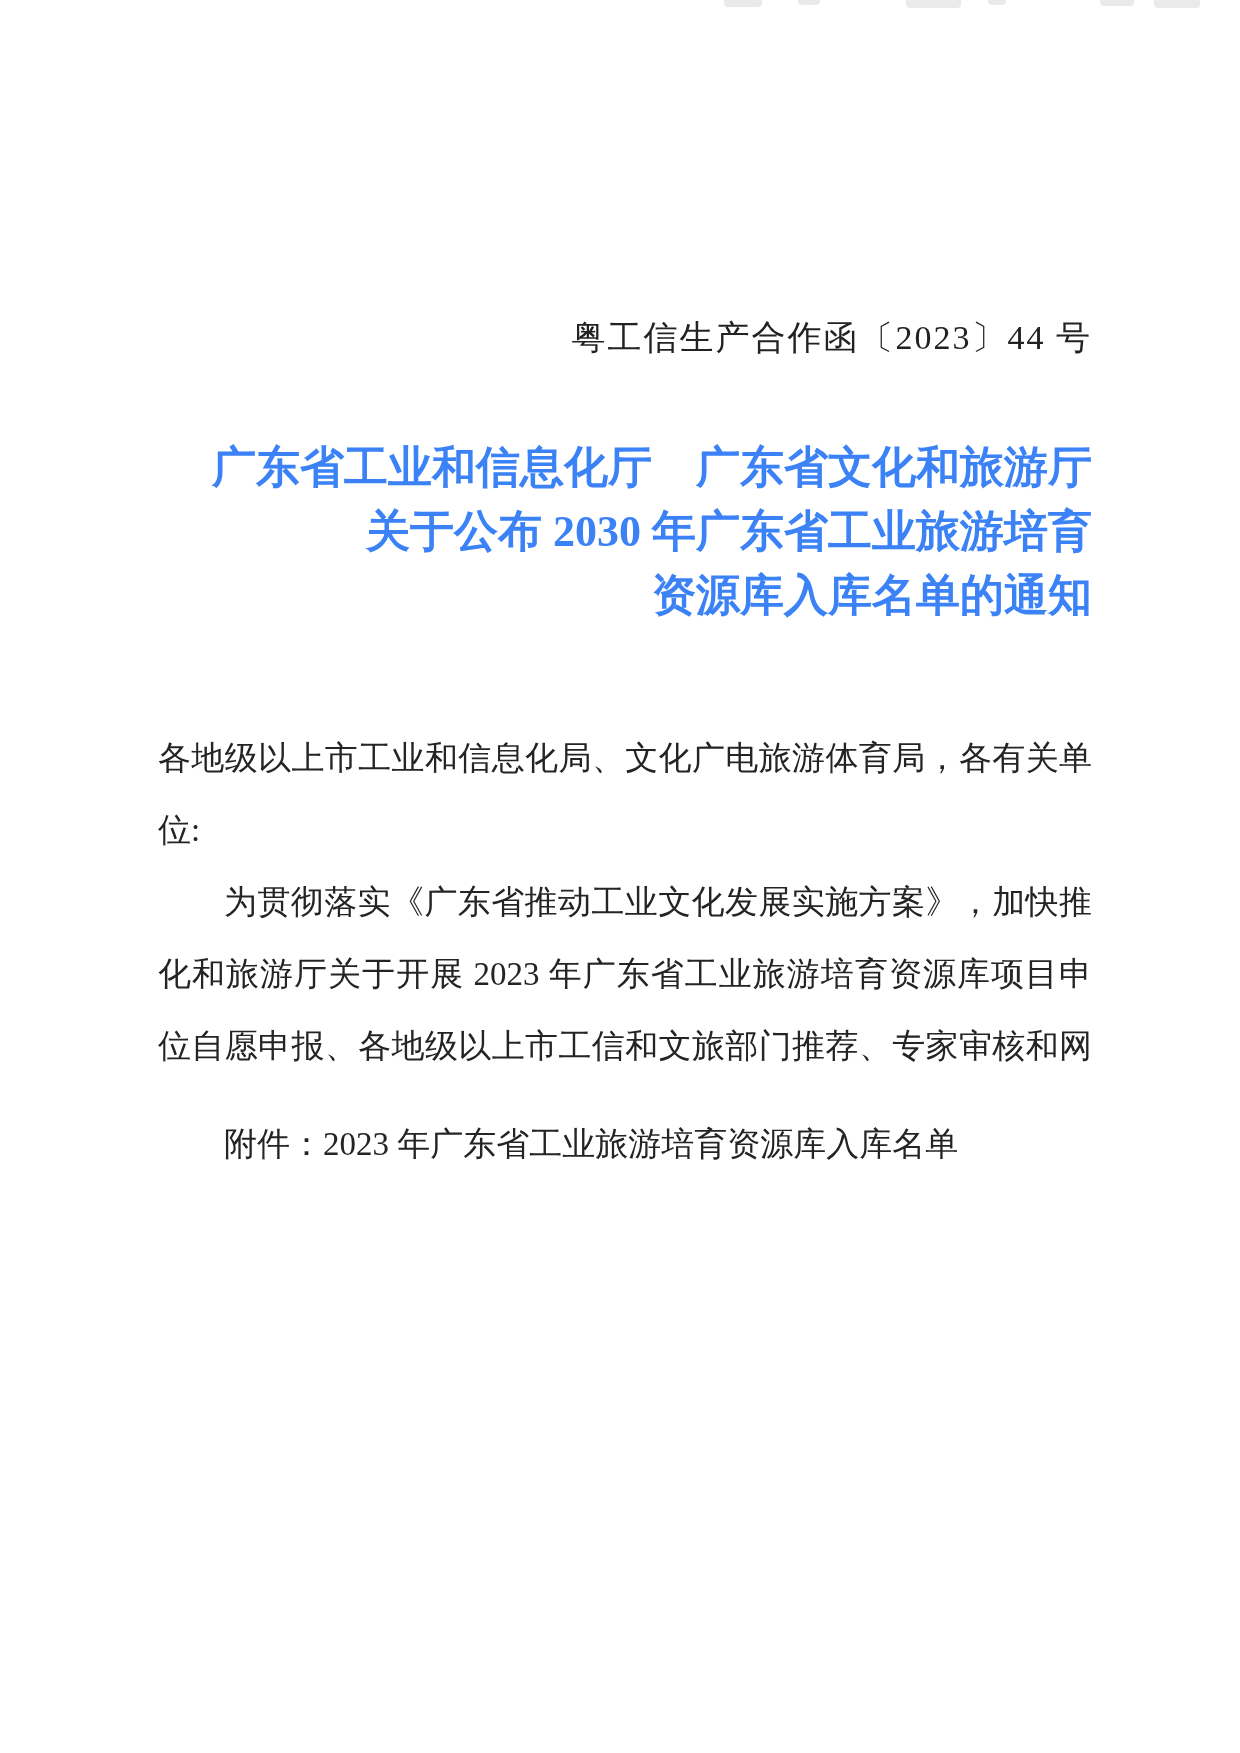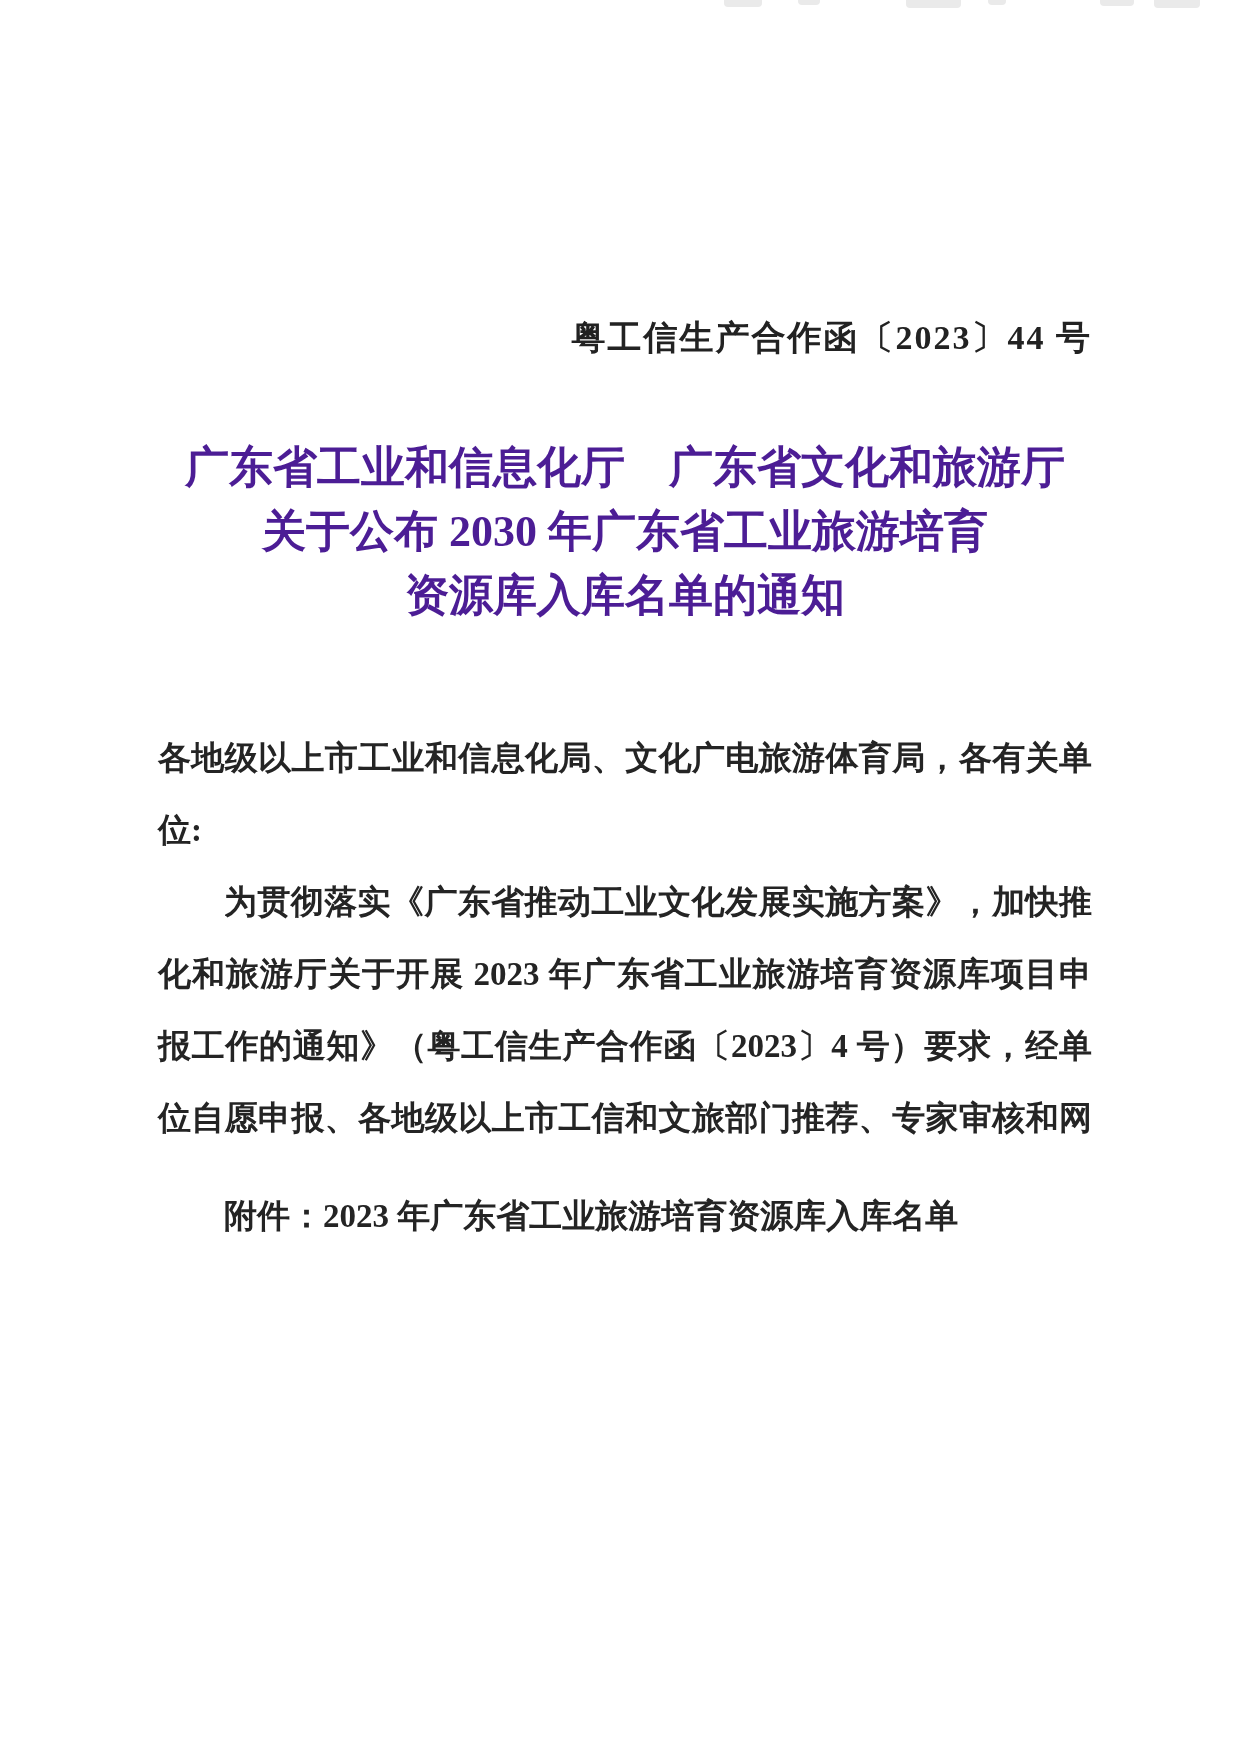--- a/index.html
+++ b/index.html
@@ -1,15 +1,15 @@
 <!DOCTYPE html>
 <html><head>
 <meta charset="utf-8">
 <style>
-  * { margin: 0; padding: 0; box-sizing: border-box; font-weight: bold; }
+  * { margin: 0; padding: 0; box-sizing: border-box; }
   html, body { background: #9a9a9a; }
   .page {
     position: relative;
     width: 1240px;
     height: 1753px;
     margin: 0 auto;
     background: #ffffff;
     overflow: hidden;
     font-family: "Liberation Serif", "DejaVu Serif", serif;
     color: #1e1e1e;
@@ -30,25 +30,25 @@
   .doc-number {
     margin-top: 314px;
     text-align: right;
     font-size: 34px;
     line-height: 48px;
     letter-spacing: 2px;
     color: #222222;
   }
   .title-block {
     margin-top: 74px;
-    text-align: center;
+    text-align: right;
     font-weight: 700;
     font-size: 44px;
     line-height: 64px;
-    color: #4c1d95;
+    color: #3b82f6;
   }
   .body-block {
     margin-top: 94px;
     font-size: 33px;
     line-height: 72px;
     color: #242424;
   }
   .body-line {
     width: 100%;
     text-align: justify;
@@ -91,20 +91,19 @@
       <div>资源库入库名单的通知</div>
     </div>
 
     <div class="body-block">
 
       <div class="body-line">各地级以上市工业和信息化局、文化广电旅游体育局，各有关单</div>
       <div class="body-line no-stretch">位:</div>
 
       <div class="body-line indent">为贯彻落实《广东省推动工业文化发展实施方案》，加快推</div>
       <div class="body-line">化和旅游厅关于开展 2023 年广东省工业旅游培育资源库项目申</div>
-      <div class="body-line">报工作的通知》（粤工信生产合作函〔2023〕4 号）要求，经单</div>
       <div class="body-line">位自愿申报、各地级以上市工信和文旅部门推荐、专家审核和网</div>
     </div>
 
     <div class="attachment-line">附件：2023 年广东省工业旅游培育资源库入库名单</div>
 
   </div>
 </div>
 
 </body></html>

